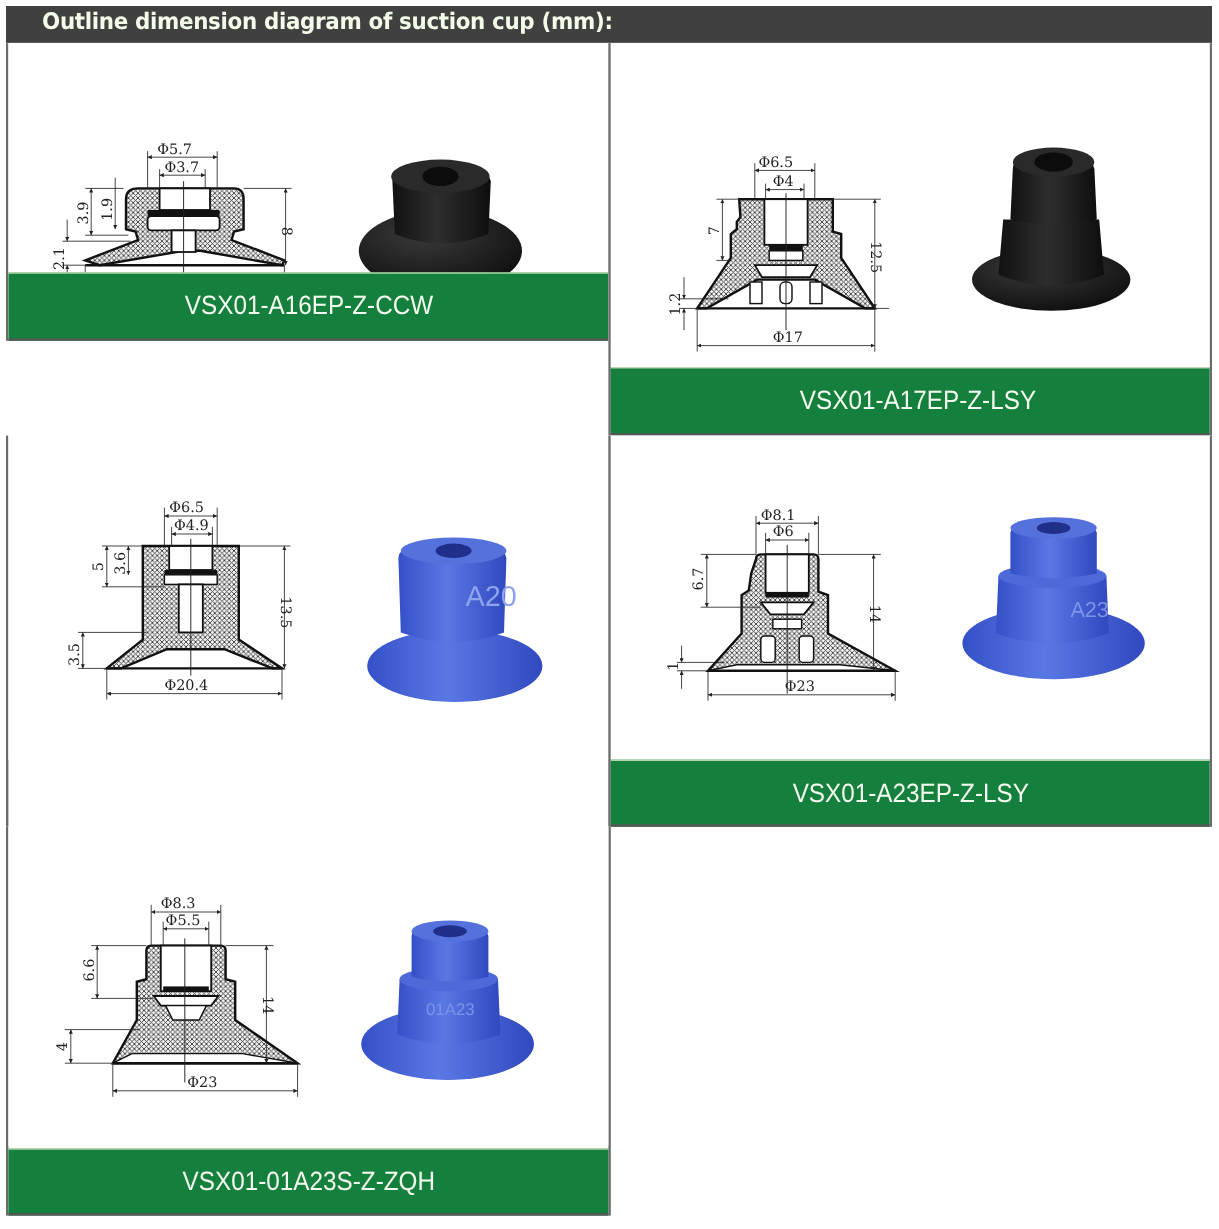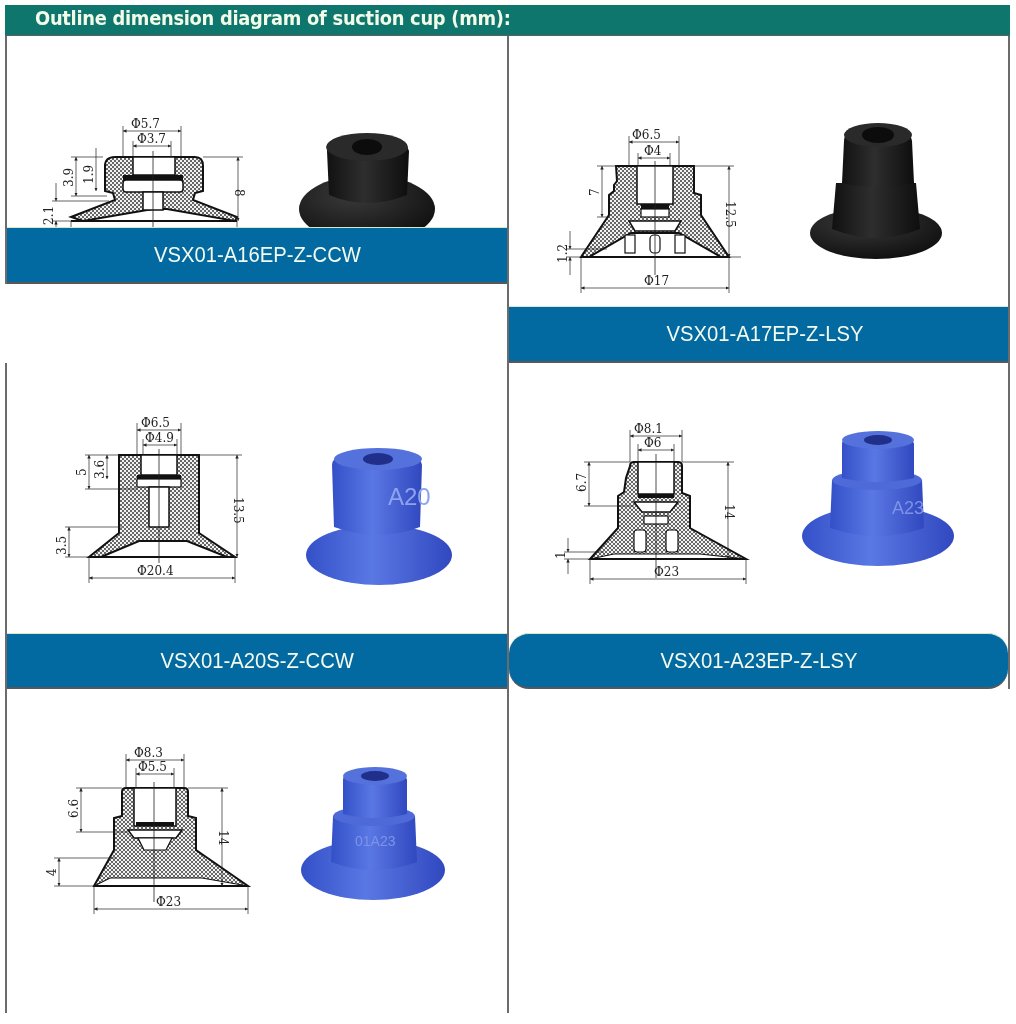--- a/index.html
+++ b/index.html
@@ -1,38 +1,38 @@
 <!DOCTYPE html>
 <html><head>
   <meta charset="utf-8">
   <style>
     * { box-sizing: border-box; margin: 0; padding: 0; }
     html, body { width: 1016px; height: 1024px; background: #ffffff; overflow: hidden; }
     body { position: relative; font-family: "Liberation Sans", sans-serif; }
 
     .header {
       position: absolute; left: 5px; top: 5px; width: 1005px; height: 31px;
-      background: #0f766e;
+      background: #404040;
       border-bottom: 1px solid #5e5e5e;
     }
     .header-title {
       position: absolute; left: 30px; top: 2px;
       color: #f3fbe9; font-family: "DejaVu Sans", sans-serif; font-weight: bold;
       font-size: 19px; letter-spacing: -0.3px; white-space: nowrap;
       transform: scaleX(0.94); transform-origin: left center;
     }
 
     .cell {
       position: absolute; background: #ffffff;
       border-left: 2px solid #6b6b6b; border-right: 2px solid #6b6b6b;
     }
     .cell-body { position: absolute; left: 0; right: 0; top: 0; background: #fff; }
     .cell-label {
       position: absolute; left: 0; right: 0; bottom: 0;
-      background: #0369a1;
+      background: #15803d;
       border-top: 1px solid #d8e9c9;
       border-bottom: 2px solid #585858;
       display: flex; align-items: center; justify-content: center;
     }
     .cell-label span {
       color: #f4fbef; font-family: "Liberation Sans", sans-serif; font-size: 22px;
       letter-spacing: 0px; white-space: nowrap;
       transform: scaleX(0.92);
     }
 
@@ -215,23 +215,20 @@
       <line x1="62" y1="175" x2="208" y2="175" stroke="#222" stroke-width="0.7" marker-start="url(#arr)" marker-end="url(#arr)"></line>
       <text class="dim" x="110" y="172">Φ20.4</text>
     </svg>
     <svg class="photo" style="left:295px;top:80px" width="160" height="150" viewBox="0 0 160 150">
       <ellipse cx="77" cy="112" rx="73" ry="30" fill="url(#gBlue)"></ellipse>
       <path d="M30,22 Q30,8 76,6 Q118,8 120,22 L118,84 Q76,100 32,84 Z" fill="url(#gBlue)"></path>
       <ellipse cx="76" cy="16" rx="44" ry="11" fill="#5571dc"></ellipse>
       <ellipse cx="76" cy="16" rx="15" ry="6" fill="#1f2f8a"></ellipse>
       <text x="86" y="62" fill="#8ea3ee" font-family="Liberation Sans, sans-serif" font-size="24">A20</text>
     </svg>
-  </div>
-  <div class="cell-label" style="height:56px;">
-    <span>VSX01-A20S-Z-CCW</span>
   </div>
 </div>
 
 <div class="cell" style="left:507px; top:363px; width:503px; height:326px;padding-left:45px;">
   <div class="cell-body" style="height:270px;">
     <svg class="drawing" style="left:25px;top:45px" width="240" height="200" viewBox="0 0 240 200">
       <path d="M96,58 Q96,54 100,54 L144,54 Q148,54 148,58 L148,85 L156,88 L156,120 L212,151 L56,151 L84,120 L84,88 L90,84 L92,70 Z" fill="url(#hatch)" stroke="#111" stroke-width="2"></path>
       <rect x="104" y="54" width="36" height="32" fill="#fff" stroke="#111" stroke-width="1.5"></rect>
       <rect x="104" y="86" width="36" height="4" fill="#111"></rect>
       <path d="M100,94 L144,94 L136,104 L108,104 Z" fill="#fff" stroke="#111" stroke-width="1.5"></path>
@@ -269,21 +266,21 @@
     <svg class="photo" style="left:285px;top:65px" width="170" height="160" viewBox="0 0 170 160">
       <ellipse cx="84" cy="108" rx="76" ry="30" fill="url(#gBlue)"></ellipse>
       <path d="M38,52 L128,52 L130,100 Q84,116 36,100 Z" fill="url(#gBlue)"></path>
       <ellipse cx="83" cy="52" rx="45" ry="10" fill="#4e6ad8"></ellipse>
       <path d="M48,16 Q48,6 84,4 Q118,6 120,16 L120,50 Q84,58 48,50 Z" fill="url(#gBlue)"></path>
       <ellipse cx="84" cy="12" rx="36" ry="9" fill="#5571dc"></ellipse>
       <ellipse cx="84" cy="12" rx="14" ry="5" fill="#1f2f8a"></ellipse>
       <text x="98" y="86" fill="#7d93e8" font-family="Liberation Sans, sans-serif" font-size="18">A23</text>
     </svg>
   </div>
-  <div class="cell-label" style="height:56px;border-radius:20px;">
+  <div class="cell-label" style="height:56px;">
     <span>VSX01-A23EP-Z-LSY</span>
   </div>
 </div>
 
 <div class="cell" style="left:5px; top:689px; width:504px; height:324px;">
   <div class="cell-body" style="height:266px;">
     <svg class="drawing" style="left:25px;top:45px" width="240" height="200" viewBox="0 0 240 200">
       <path d="M90,58 Q90,54 94,54 L152,54 Q156,54 156,58 L156,82 L164,84 L164,116 L216,152 L62,152 L82,116 L82,84 L90,82 Z" fill="url(#hatch)" stroke="#111" stroke-width="2"></path>
       <rect x="102" y="54" width="42" height="38" fill="#fff" stroke="#111" stroke-width="1.5"></rect>
       <rect x="104" y="88" width="38" height="4" fill="#111"></rect>
@@ -319,13 +316,16 @@
     <svg class="photo" style="left:290px;top:75px" width="170" height="150" viewBox="0 0 170 150">
       <ellipse cx="76" cy="106" rx="72" ry="30" fill="url(#gBlue)"></ellipse>
       <path d="M36,52 L118,52 L120,98 Q76,114 34,98 Z" fill="url(#gBlue)"></path>
       <ellipse cx="77" cy="52" rx="41" ry="10" fill="#4e6ad8"></ellipse>
       <path d="M46,16 Q46,6 78,4 Q108,6 110,16 L110,50 Q78,58 46,50 Z" fill="url(#gBlue)"></path>
       <ellipse cx="78" cy="12" rx="32" ry="9" fill="#5571dc"></ellipse>
       <ellipse cx="78" cy="12" rx="14" ry="5" fill="#1f2f8a"></ellipse>
       <text x="58" y="82" fill="#7d93e8" font-family="Liberation Sans, sans-serif" font-size="14">01A23</text>
     </svg>
   </div>
+  <div class="cell-label" style="height:56px;">
+    <span>VSX01-01A23S-Z-ZQH</span>
+  </div>
 </div>
 
 </body></html>

